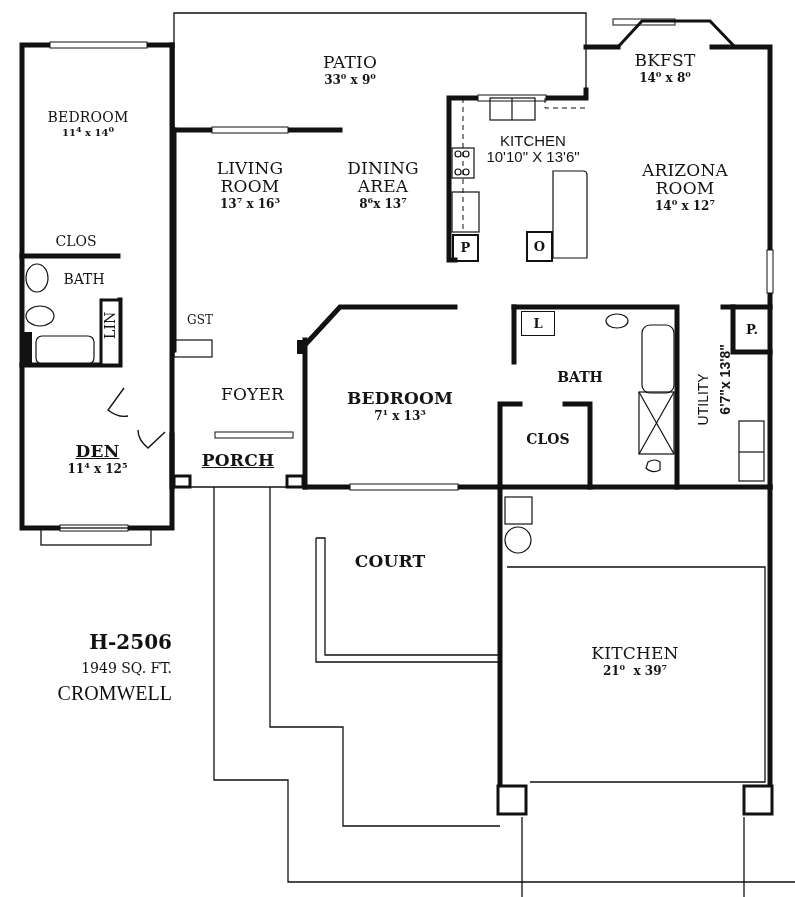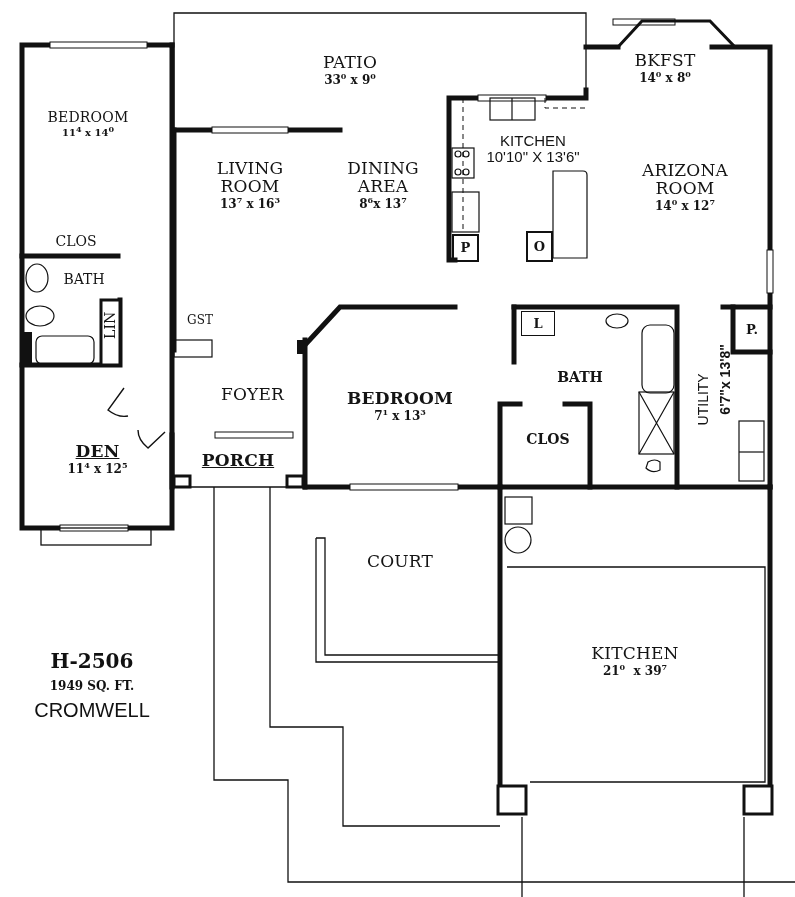--- a/index.html
+++ b/index.html
@@ -5,24 +5,24 @@
   html,body{margin:0;padding:0;background:#ffffff;}
   body{width:795px;height:897px;position:relative;overflow:hidden;font-family:"DejaVu Serif","Liberation Serif",serif;color:#111;}
   svg.plan{position:absolute;left:0;top:0;}
   .lbl{position:absolute;text-align:center;line-height:1.05;white-space:nowrap;color:#141414;}
   .room{font-family:"DejaVu Serif","Liberation Serif",serif;font-size:17px;letter-spacing:0.2px;}
   .room-sm{font-family:"DejaVu Serif","Liberation Serif",serif;font-size:14px;}
   .dim{font-family:"DejaVu Serif","Liberation Serif",serif;font-size:12px;font-weight:bold;}
   .dim sup{font-size:8px;}
   .sans{font-family:"Liberation Sans","DejaVu Sans",sans-serif;font-size:15px;}
   .sym{font-family:"DejaVu Serif","Liberation Serif",serif;font-size:13px;font-weight:bold;}
-  .title-block{position:absolute;left:12px;top:630px;width:160px;text-align:center;margin-top:19px;}
+  .title-block{position:absolute;left:12px;top:630px;width:160px;text-align:right;}
   .tb-code{font-family:"DejaVu Serif","Liberation Serif",serif;font-weight:bold;font-size:20px;}
-  .tb-sqft{font-family:"DejaVu Serif","Liberation Serif",serif;font-weight:bold;font-size:12px;margin-top:6px;}
-  .tb-name{font-family:Liberation Sans, sans-serif;font-size:20px;margin-top:6px;}
+  .tb-sqft{font-family:"DejaVu Serif","Liberation Serif",serif;font-weight:normal;font-size:14px;margin-top:6px;}
+  .tb-name{font-family:Liberation Serif, serif;font-size:20px;margin-top:6px;}
   .vert{transform:rotate(-90deg);transform-origin:center center;}
 </style>
 </head>
 <body>
 
 <svg class="plan" width="795" height="897" viewBox="0 0 795 897">
   <g fill="none" stroke="#111" stroke-width="1.3">
 
     <path d="M174 130 V13 H586 V98"></path>
 
@@ -203,21 +203,21 @@
   <div class="room" style="font-weight:bold;">BEDROOM</div>
   <div class="dim"><span>7</span><sup>1</sup> x <span>13</span><sup>3</sup></div>
 </div>
 
 <div class="lbl room-sm" style="left:545px;top:370px;width:70px;font-weight:bold;">BATH</div>
 <div class="lbl room-sm" style="left:516px;top:432px;width:64px;font-weight:bold;">CLOS</div>
 
 <div class="lbl sans vert" style="left:658px;top:392px;width:90px;font-size:14px;">UTILITY</div>
 <div class="lbl sans vert" style="left:670px;top:372px;width:110px;font-size:14px;font-weight:bold;">6'7"x 13'8"</div>
 
-<div class="lbl room" style="left:350px;top:553px;width:100px;font-weight:normal;">COURT</div>
+<div class="lbl room" style="left:340px;top:553px;width:100px;font-weight:bold;">COURT</div>
 
 <div class="lbl" style="left:580px;top:645px;width:110px;">
   <div class="room">KITCHEN</div>
   <div class="dim"><span>21</span><sup>0</sup> &nbsp;x <span>39</span><sup>7</sup></div>
 </div>
 
 <div class="title-block">
   <div class="tb-code">H-2506</div>
   <div class="tb-sqft">1949 SQ. FT.</div>
   <div class="tb-name">CROMWELL</div>

